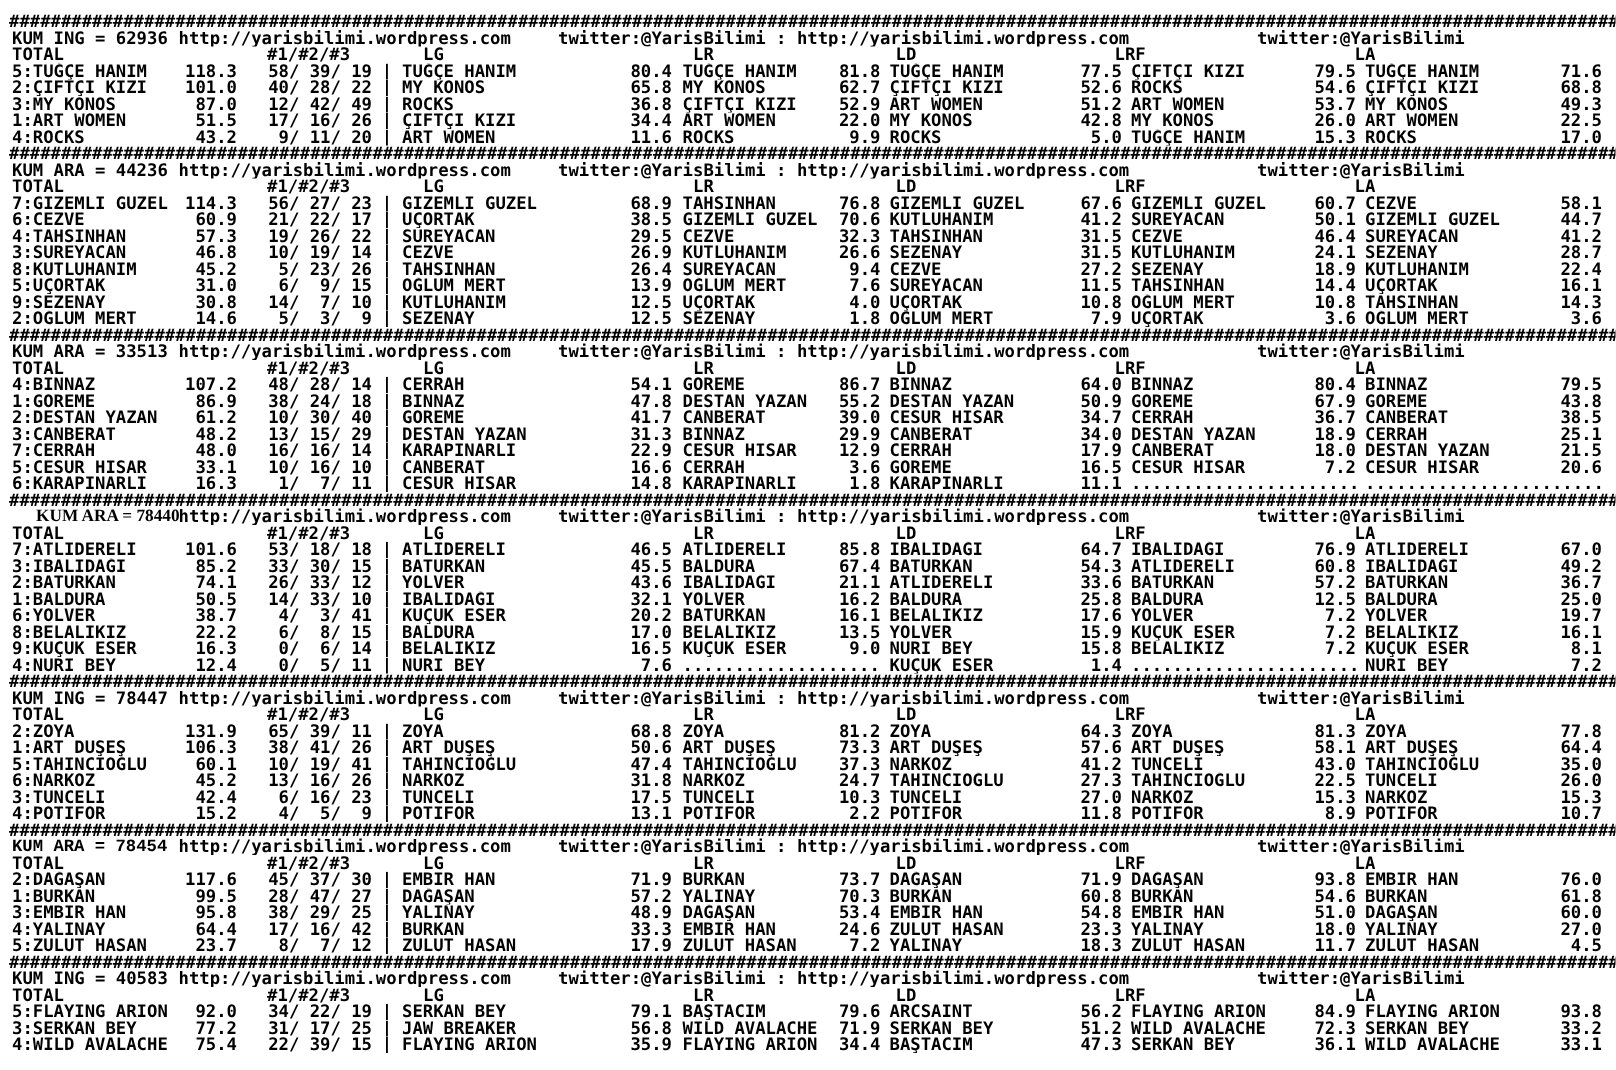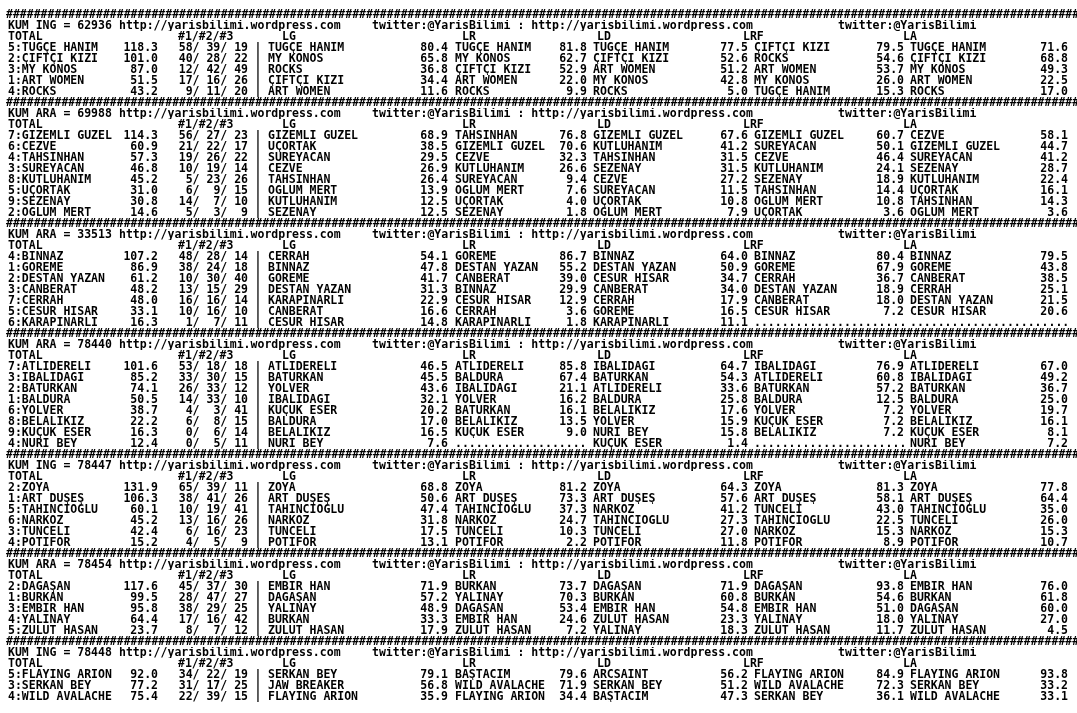--- a/index.html
+++ b/index.html
@@ -26,67 +26,67 @@
 <div id="report">
     <div class="line sep">################################################################################################################################################################</div>
     <div class="line rel"><span style="left: 8px;">KUM ING = 62936</span><span style="left: 119px;">http://yarisbilimi.wordpress.com</span><span class="grp" style="left: 372px;"><span>twitter:@YarisBilimi</span><span> : </span><span>http://yarisbilimi.wordpress.com</span></span><span style="left: 838px;">twitter:@YarisBilimi</span></div>
     <div class="line rel"><span style="left: 8px;">TOTAL</span><span style="left: 178px;">#1/#2/#3</span><span style="left: 282px;">LG</span><span style="left: 462px;">LR</span><span style="left: 597px;">LD</span><span style="left: 743px;">LRF</span><span style="left: 903px;">LA</span></div>
     <div class="line row"><span class="c-name">5:TUĞÇE HANIM</span><span class="c-num">118.3</span><span class="c-num">58/ 39/ 19</span><span class="c-pipe">|</span><span class="c-pname">TUĞÇE HANIM</span><span class="c-num">80.4</span><span class="c-pname pl7">TUĞÇE HANIM</span><span class="c-num">81.8</span><span class="c-pname pl6">TUĞÇE HANIM</span><span class="c-num">77.5</span><span class="c-pname pl6">ÇİFTÇİ KIZI</span><span class="c-num">79.5</span><span class="c-pname pl6">TUĞÇE HANIM</span><span class="c-num">71.6</span></div>
     <div class="line row"><span class="c-name">2:ÇİFTÇİ KIZI</span><span class="c-num">101.0</span><span class="c-num">40/ 28/ 22</span><span class="c-pipe">|</span><span class="c-pname">MY KONOS</span><span class="c-num">65.8</span><span class="c-pname pl7">MY KONOS</span><span class="c-num">62.7</span><span class="c-pname pl6">ÇİFTÇİ KIZI</span><span class="c-num">52.6</span><span class="c-pname pl6">ROCKS</span><span class="c-num">54.6</span><span class="c-pname pl6">ÇİFTÇİ KIZI</span><span class="c-num">68.8</span></div>
     <div class="line row"><span class="c-name">3:MY KONOS</span><span class="c-num">87.0</span><span class="c-num">12/ 42/ 49</span><span class="c-pipe">|</span><span class="c-pname">ROCKS</span><span class="c-num">36.8</span><span class="c-pname pl7">ÇİFTÇİ KIZI</span><span class="c-num">52.9</span><span class="c-pname pl6">ART WOMEN</span><span class="c-num">51.2</span><span class="c-pname pl6">ART WOMEN</span><span class="c-num">53.7</span><span class="c-pname pl6">MY KONOS</span><span class="c-num">49.3</span></div>
     <div class="line row"><span class="c-name">1:ART WOMEN</span><span class="c-num">51.5</span><span class="c-num">17/ 16/ 26</span><span class="c-pipe">|</span><span class="c-pname">ÇİFTÇİ KIZI</span><span class="c-num">34.4</span><span class="c-pname pl7">ART WOMEN</span><span class="c-num">22.0</span><span class="c-pname pl6">MY KONOS</span><span class="c-num">42.8</span><span class="c-pname pl6">MY KONOS</span><span class="c-num">26.0</span><span class="c-pname pl6">ART WOMEN</span><span class="c-num">22.5</span></div>
     <div class="line row"><span class="c-name">4:ROCKS</span><span class="c-num">43.2</span><span class="c-num">9/ 11/ 20</span><span class="c-pipe">|</span><span class="c-pname">ART WOMEN</span><span class="c-num">11.6</span><span class="c-pname pl7">ROCKS</span><span class="c-num">9.9</span><span class="c-pname pl6">ROCKS</span><span class="c-num">5.0</span><span class="c-pname pl6">TUĞÇE HANIM</span><span class="c-num">15.3</span><span class="c-pname pl6">ROCKS</span><span class="c-num">17.0</span></div>
     <div class="line sep">################################################################################################################################################################</div>
-    <div class="line rel"><span style="left: 8px;">KUM ARA = 69988</span><span style="left: 119px;">http://yarisbilimi.wordpress.com</span><span class="grp" style="left: 372px;"><span>twitter:@YarisBilimi</span><span> : </span><span>http://yarisbilimi.wordpress.com</span></span><span style="left: 838px;">twitter:@YarisBilimi</span></div>
+    <div class="line rel"><span style="left: 8px;">KUM ARA = 44236</span><span style="left: 119px;">http://yarisbilimi.wordpress.com</span><span class="grp" style="left: 372px;"><span>twitter:@YarisBilimi</span><span> : </span><span>http://yarisbilimi.wordpress.com</span></span><span style="left: 838px;">twitter:@YarisBilimi</span></div>
     <div class="line rel"><span style="left: 8px;">TOTAL</span><span style="left: 178px;">#1/#2/#3</span><span style="left: 282px;">LG</span><span style="left: 462px;">LR</span><span style="left: 597px;">LD</span><span style="left: 743px;">LRF</span><span style="left: 903px;">LA</span></div>
     <div class="line row"><span class="c-name">7:GİZEMLİ GÜZEL</span><span class="c-num">114.3</span><span class="c-num">56/ 27/ 23</span><span class="c-pipe">|</span><span class="c-pname">GİZEMLİ GÜZEL</span><span class="c-num">68.9</span><span class="c-pname pl7">TAHSİNHAN</span><span class="c-num">76.8</span><span class="c-pname pl6">GİZEMLİ GÜZEL</span><span class="c-num">67.6</span><span class="c-pname pl6">GİZEMLİ GÜZEL</span><span class="c-num">60.7</span><span class="c-pname pl6">CEZVE</span><span class="c-num">58.1</span></div>
     <div class="line row"><span class="c-name">6:CEZVE</span><span class="c-num">60.9</span><span class="c-num">21/ 22/ 17</span><span class="c-pipe">|</span><span class="c-pname">ÜÇORTAK</span><span class="c-num">38.5</span><span class="c-pname pl7">GİZEMLİ GÜZEL</span><span class="c-num">70.6</span><span class="c-pname pl6">KUTLUHANIM</span><span class="c-num">41.2</span><span class="c-pname pl6">SÜREYACAN</span><span class="c-num">50.1</span><span class="c-pname pl6">GİZEMLİ GÜZEL</span><span class="c-num">44.7</span></div>
     <div class="line row"><span class="c-name">4:TAHSİNHAN</span><span class="c-num">57.3</span><span class="c-num">19/ 26/ 22</span><span class="c-pipe">|</span><span class="c-pname">SÜREYACAN</span><span class="c-num">29.5</span><span class="c-pname pl7">CEZVE</span><span class="c-num">32.3</span><span class="c-pname pl6">TAHSİNHAN</span><span class="c-num">31.5</span><span class="c-pname pl6">CEZVE</span><span class="c-num">46.4</span><span class="c-pname pl6">SÜREYACAN</span><span class="c-num">41.2</span></div>
     <div class="line row"><span class="c-name">3:SÜREYACAN</span><span class="c-num">46.8</span><span class="c-num">10/ 19/ 14</span><span class="c-pipe">|</span><span class="c-pname">CEZVE</span><span class="c-num">26.9</span><span class="c-pname pl7">KUTLUHANIM</span><span class="c-num">26.6</span><span class="c-pname pl6">SEZENAY</span><span class="c-num">31.5</span><span class="c-pname pl6">KUTLUHANIM</span><span class="c-num">24.1</span><span class="c-pname pl6">SEZENAY</span><span class="c-num">28.7</span></div>
     <div class="line row"><span class="c-name">8:KUTLUHANIM</span><span class="c-num">45.2</span><span class="c-num">5/ 23/ 26</span><span class="c-pipe">|</span><span class="c-pname">TAHSİNHAN</span><span class="c-num">26.4</span><span class="c-pname pl7">SÜREYACAN</span><span class="c-num">9.4</span><span class="c-pname pl6">CEZVE</span><span class="c-num">27.2</span><span class="c-pname pl6">SEZENAY</span><span class="c-num">18.9</span><span class="c-pname pl6">KUTLUHANIM</span><span class="c-num">22.4</span></div>
     <div class="line row"><span class="c-name">5:ÜÇORTAK</span><span class="c-num">31.0</span><span class="c-num">6/  9/ 15</span><span class="c-pipe">|</span><span class="c-pname">OĞLUM MERT</span><span class="c-num">13.9</span><span class="c-pname pl7">OĞLUM MERT</span><span class="c-num">7.6</span><span class="c-pname pl6">SÜREYACAN</span><span class="c-num">11.5</span><span class="c-pname pl6">TAHSİNHAN</span><span class="c-num">14.4</span><span class="c-pname pl6">ÜÇORTAK</span><span class="c-num">16.1</span></div>
     <div class="line row"><span class="c-name">9:SEZENAY</span><span class="c-num">30.8</span><span class="c-num">14/  7/ 10</span><span class="c-pipe">|</span><span class="c-pname">KUTLUHANIM</span><span class="c-num">12.5</span><span class="c-pname pl7">ÜÇORTAK</span><span class="c-num">4.0</span><span class="c-pname pl6">ÜÇORTAK</span><span class="c-num">10.8</span><span class="c-pname pl6">OĞLUM MERT</span><span class="c-num">10.8</span><span class="c-pname pl6">TAHSİNHAN</span><span class="c-num">14.3</span></div>
     <div class="line row"><span class="c-name">2:OĞLUM MERT</span><span class="c-num">14.6</span><span class="c-num">5/  3/  9</span><span class="c-pipe">|</span><span class="c-pname">SEZENAY</span><span class="c-num">12.5</span><span class="c-pname pl7">SEZENAY</span><span class="c-num">1.8</span><span class="c-pname pl6">OĞLUM MERT</span><span class="c-num">7.9</span><span class="c-pname pl6">ÜÇORTAK</span><span class="c-num">3.6</span><span class="c-pname pl6">OĞLUM MERT</span><span class="c-num">3.6</span></div>
     <div class="line sep">################################################################################################################################################################</div>
     <div class="line rel"><span style="left: 8px;">KUM ARA = 33513</span><span style="left: 119px;">http://yarisbilimi.wordpress.com</span><span class="grp" style="left: 372px;"><span>twitter:@YarisBilimi</span><span> : </span><span>http://yarisbilimi.wordpress.com</span></span><span style="left: 838px;">twitter:@YarisBilimi</span></div>
     <div class="line rel"><span style="left: 8px;">TOTAL</span><span style="left: 178px;">#1/#2/#3</span><span style="left: 282px;">LG</span><span style="left: 462px;">LR</span><span style="left: 597px;">LD</span><span style="left: 743px;">LRF</span><span style="left: 903px;">LA</span></div>
     <div class="line row"><span class="c-name">4:BİNNAZ</span><span class="c-num">107.2</span><span class="c-num">48/ 28/ 14</span><span class="c-pipe">|</span><span class="c-pname">CERRAH</span><span class="c-num">54.1</span><span class="c-pname pl7">GÖREME</span><span class="c-num">86.7</span><span class="c-pname pl6">BİNNAZ</span><span class="c-num">64.0</span><span class="c-pname pl6">BİNNAZ</span><span class="c-num">80.4</span><span class="c-pname pl6">BİNNAZ</span><span class="c-num">79.5</span></div>
     <div class="line row"><span class="c-name">1:GÖREME</span><span class="c-num">86.9</span><span class="c-num">38/ 24/ 18</span><span class="c-pipe">|</span><span class="c-pname">BİNNAZ</span><span class="c-num">47.8</span><span class="c-pname pl7">DESTAN YAZAN</span><span class="c-num">55.2</span><span class="c-pname pl6">DESTAN YAZAN</span><span class="c-num">50.9</span><span class="c-pname pl6">GÖREME</span><span class="c-num">67.9</span><span class="c-pname pl6">GÖREME</span><span class="c-num">43.8</span></div>
     <div class="line row"><span class="c-name">2:DESTAN YAZAN</span><span class="c-num">61.2</span><span class="c-num">10/ 30/ 40</span><span class="c-pipe">|</span><span class="c-pname">GÖREME</span><span class="c-num">41.7</span><span class="c-pname pl7">CANBERAT</span><span class="c-num">39.0</span><span class="c-pname pl6">CESUR HİSAR</span><span class="c-num">34.7</span><span class="c-pname pl6">CERRAH</span><span class="c-num">36.7</span><span class="c-pname pl6">CANBERAT</span><span class="c-num">38.5</span></div>
     <div class="line row"><span class="c-name">3:CANBERAT</span><span class="c-num">48.2</span><span class="c-num">13/ 15/ 29</span><span class="c-pipe">|</span><span class="c-pname">DESTAN YAZAN</span><span class="c-num">31.3</span><span class="c-pname pl7">BİNNAZ</span><span class="c-num">29.9</span><span class="c-pname pl6">CANBERAT</span><span class="c-num">34.0</span><span class="c-pname pl6">DESTAN YAZAN</span><span class="c-num">18.9</span><span class="c-pname pl6">CERRAH</span><span class="c-num">25.1</span></div>
     <div class="line row"><span class="c-name">7:CERRAH</span><span class="c-num">48.0</span><span class="c-num">16/ 16/ 14</span><span class="c-pipe">|</span><span class="c-pname">KARAPINARLI</span><span class="c-num">22.9</span><span class="c-pname pl7">CESUR HİSAR</span><span class="c-num">12.9</span><span class="c-pname pl6">CERRAH</span><span class="c-num">17.9</span><span class="c-pname pl6">CANBERAT</span><span class="c-num">18.0</span><span class="c-pname pl6">DESTAN YAZAN</span><span class="c-num">21.5</span></div>
     <div class="line row"><span class="c-name">5:CESUR HİSAR</span><span class="c-num">33.1</span><span class="c-num">10/ 16/ 10</span><span class="c-pipe">|</span><span class="c-pname">CANBERAT</span><span class="c-num">16.6</span><span class="c-pname pl7">CERRAH</span><span class="c-num">3.6</span><span class="c-pname pl6">GÖREME</span><span class="c-num">16.5</span><span class="c-pname pl6">CESUR HİSAR</span><span class="c-num">7.2</span><span class="c-pname pl6">CESUR HİSAR</span><span class="c-num">20.6</span></div>
     <div class="line row"><span class="c-name">6:KARAPINARLI</span><span class="c-num">16.3</span><span class="c-num">1/  7/ 11</span><span class="c-pipe">|</span><span class="c-pname">CESUR HİSAR</span><span class="c-num">14.8</span><span class="c-pname pl7">KARAPINARLI</span><span class="c-num">1.8</span><span class="c-pname pl6">KARAPINARLI</span><span class="c-num">11.1</span><span class="c-pname span2 pl6">......................</span><span class="c-pname span2 pl6">.......................</span></div>
     <div class="line sep">################################################################################################################################################################</div>
-    <div class="line rel"><span style="left: 8px;">KUM ARA = 78440</span><span style="left: 119px;">http://yarisbilimi.wordpress.com</span><span class="grp" style="left: 372px;"><span>twitter:@YarisBilimi</span><span> : </span><span>http://yarisbilimi.wordpress.com</span></span><span style="left: 838px;">twitter:@YarisBilimi</span></div>
+    <div class="line rel"><span style="left: 24px; font-family: Liberation Serif, serif;">KUM ARA = 78440</span><span style="left: 119px;">http://yarisbilimi.wordpress.com</span><span class="grp" style="left: 372px;"><span>twitter:@YarisBilimi</span><span> : </span><span>http://yarisbilimi.wordpress.com</span></span><span style="left: 838px;">twitter:@YarisBilimi</span></div>
     <div class="line rel"><span style="left: 8px;">TOTAL</span><span style="left: 178px;">#1/#2/#3</span><span style="left: 282px;">LG</span><span style="left: 462px;">LR</span><span style="left: 597px;">LD</span><span style="left: 743px;">LRF</span><span style="left: 903px;">LA</span></div>
     <div class="line row"><span class="c-name">7:ATLIDERELİ</span><span class="c-num">101.6</span><span class="c-num">53/ 18/ 18</span><span class="c-pipe">|</span><span class="c-pname">ATLIDERELİ</span><span class="c-num">46.5</span><span class="c-pname pl7">ATLIDERELİ</span><span class="c-num">85.8</span><span class="c-pname pl6">İBALIDAĞI</span><span class="c-num">64.7</span><span class="c-pname pl6">İBALIDAĞI</span><span class="c-num">76.9</span><span class="c-pname pl6">ATLIDERELİ</span><span class="c-num">67.0</span></div>
     <div class="line row"><span class="c-name">3:İBALIDAĞI</span><span class="c-num">85.2</span><span class="c-num">33/ 30/ 15</span><span class="c-pipe">|</span><span class="c-pname">BATURKAN</span><span class="c-num">45.5</span><span class="c-pname pl7">BALDURA</span><span class="c-num">67.4</span><span class="c-pname pl6">BATURKAN</span><span class="c-num">54.3</span><span class="c-pname pl6">ATLIDERELİ</span><span class="c-num">60.8</span><span class="c-pname pl6">İBALIDAĞI</span><span class="c-num">49.2</span></div>
     <div class="line row"><span class="c-name">2:BATURKAN</span><span class="c-num">74.1</span><span class="c-num">26/ 33/ 12</span><span class="c-pipe">|</span><span class="c-pname">YOLVER</span><span class="c-num">43.6</span><span class="c-pname pl7">İBALIDAĞI</span><span class="c-num">21.1</span><span class="c-pname pl6">ATLIDERELİ</span><span class="c-num">33.6</span><span class="c-pname pl6">BATURKAN</span><span class="c-num">57.2</span><span class="c-pname pl6">BATURKAN</span><span class="c-num">36.7</span></div>
     <div class="line row"><span class="c-name">1:BALDURA</span><span class="c-num">50.5</span><span class="c-num">14/ 33/ 10</span><span class="c-pipe">|</span><span class="c-pname">İBALIDAĞI</span><span class="c-num">32.1</span><span class="c-pname pl7">YOLVER</span><span class="c-num">16.2</span><span class="c-pname pl6">BALDURA</span><span class="c-num">25.8</span><span class="c-pname pl6">BALDURA</span><span class="c-num">12.5</span><span class="c-pname pl6">BALDURA</span><span class="c-num">25.0</span></div>
     <div class="line row"><span class="c-name">6:YOLVER</span><span class="c-num">38.7</span><span class="c-num">4/  3/ 41</span><span class="c-pipe">|</span><span class="c-pname">KÜÇÜK ESER</span><span class="c-num">20.2</span><span class="c-pname pl7">BATURKAN</span><span class="c-num">16.1</span><span class="c-pname pl6">BELALIKIZ</span><span class="c-num">17.6</span><span class="c-pname pl6">YOLVER</span><span class="c-num">7.2</span><span class="c-pname pl6">YOLVER</span><span class="c-num">19.7</span></div>
     <div class="line row"><span class="c-name">8:BELALIKIZ</span><span class="c-num">22.2</span><span class="c-num">6/  8/ 15</span><span class="c-pipe">|</span><span class="c-pname">BALDURA</span><span class="c-num">17.0</span><span class="c-pname pl7">BELALIKIZ</span><span class="c-num">13.5</span><span class="c-pname pl6">YOLVER</span><span class="c-num">15.9</span><span class="c-pname pl6">KÜÇÜK ESER</span><span class="c-num">7.2</span><span class="c-pname pl6">BELALIKIZ</span><span class="c-num">16.1</span></div>
     <div class="line row"><span class="c-name">9:KÜÇÜK ESER</span><span class="c-num">16.3</span><span class="c-num">0/  6/ 14</span><span class="c-pipe">|</span><span class="c-pname">BELALIKIZ</span><span class="c-num">16.5</span><span class="c-pname pl7">KÜÇÜK ESER</span><span class="c-num">9.0</span><span class="c-pname pl6">NURİ BEY</span><span class="c-num">15.8</span><span class="c-pname pl6">BELALIKIZ</span><span class="c-num">7.2</span><span class="c-pname pl6">KÜÇÜK ESER</span><span class="c-num">8.1</span></div>
     <div class="line row"><span class="c-name">4:NURİ BEY</span><span class="c-num">12.4</span><span class="c-num">0/  5/ 11</span><span class="c-pipe">|</span><span class="c-pname">NURİ BEY</span><span class="c-num">7.6</span><span class="c-pname span2 pl7">...................</span><span class="c-pname pl6">KÜÇÜK ESER</span><span class="c-num">1.4</span><span class="c-pname span2 pl6">......................</span><span class="c-pname pl6">NURİ BEY</span><span class="c-num">7.2</span></div>
     <div class="line sep">################################################################################################################################################################</div>
     <div class="line rel"><span style="left: 8px; text-align: right;">KUM ING = 78447</span><span style="left: 119px;">http://yarisbilimi.wordpress.com</span><span class="grp" style="left: 372px;"><span>twitter:@YarisBilimi</span><span> : </span><span>http://yarisbilimi.wordpress.com</span></span><span style="left: 838px;">twitter:@YarisBilimi</span></div>
     <div class="line rel"><span style="left: 8px;">TOTAL</span><span style="left: 178px;">#1/#2/#3</span><span style="left: 282px;">LG</span><span style="left: 462px;">LR</span><span style="left: 597px;">LD</span><span style="left: 743px;">LRF</span><span style="left: 903px;">LA</span></div>
     <div class="line row"><span class="c-name">2:ZOYA</span><span class="c-num">131.9</span><span class="c-num">65/ 39/ 11</span><span class="c-pipe">|</span><span class="c-pname">ZOYA</span><span class="c-num">68.8</span><span class="c-pname pl7">ZOYA</span><span class="c-num">81.2</span><span class="c-pname pl6">ZOYA</span><span class="c-num">64.3</span><span class="c-pname pl6">ZOYA</span><span class="c-num">81.3</span><span class="c-pname pl6">ZOYA</span><span class="c-num">77.8</span></div>
     <div class="line row"><span class="c-name">1:ART DÜŞEŞ</span><span class="c-num">106.3</span><span class="c-num">38/ 41/ 26</span><span class="c-pipe">|</span><span class="c-pname">ART DÜŞEŞ</span><span class="c-num">50.6</span><span class="c-pname pl7">ART DÜŞEŞ</span><span class="c-num">73.3</span><span class="c-pname pl6">ART DÜŞEŞ</span><span class="c-num">57.6</span><span class="c-pname pl6">ART DÜŞEŞ</span><span class="c-num">58.1</span><span class="c-pname pl6">ART DÜŞEŞ</span><span class="c-num">64.4</span></div>
     <div class="line row"><span class="c-name">5:TAHİNCİOĞLU</span><span class="c-num">60.1</span><span class="c-num">10/ 19/ 41</span><span class="c-pipe">|</span><span class="c-pname">TAHİNCİOĞLU</span><span class="c-num">47.4</span><span class="c-pname pl7">TAHİNCİOĞLU</span><span class="c-num">37.3</span><span class="c-pname pl6">NARKOZ</span><span class="c-num">41.2</span><span class="c-pname pl6">TUNCELİ</span><span class="c-num">43.0</span><span class="c-pname pl6">TAHİNCİOĞLU</span><span class="c-num">35.0</span></div>
     <div class="line row"><span class="c-name">6:NARKOZ</span><span class="c-num">45.2</span><span class="c-num">13/ 16/ 26</span><span class="c-pipe">|</span><span class="c-pname">NARKOZ</span><span class="c-num">31.8</span><span class="c-pname pl7">NARKOZ</span><span class="c-num">24.7</span><span class="c-pname pl6">TAHİNCİOĞLU</span><span class="c-num">27.3</span><span class="c-pname pl6">TAHİNCİOĞLU</span><span class="c-num">22.5</span><span class="c-pname pl6">TUNCELİ</span><span class="c-num">26.0</span></div>
     <div class="line row"><span class="c-name">3:TUNCELİ</span><span class="c-num">42.4</span><span class="c-num">6/ 16/ 23</span><span class="c-pipe">|</span><span class="c-pname">TUNCELİ</span><span class="c-num">17.5</span><span class="c-pname pl7">TUNCELİ</span><span class="c-num">10.3</span><span class="c-pname pl6">TUNCELİ</span><span class="c-num">27.0</span><span class="c-pname pl6">NARKOZ</span><span class="c-num">15.3</span><span class="c-pname pl6">NARKOZ</span><span class="c-num">15.3</span></div>
     <div class="line row"><span class="c-name">4:POTİFOR</span><span class="c-num">15.2</span><span class="c-num">4/  5/  9</span><span class="c-pipe">|</span><span class="c-pname">POTİFOR</span><span class="c-num">13.1</span><span class="c-pname pl7">POTİFOR</span><span class="c-num">2.2</span><span class="c-pname pl6">POTİFOR</span><span class="c-num">11.8</span><span class="c-pname pl6">POTİFOR</span><span class="c-num">8.9</span><span class="c-pname pl6">POTİFOR</span><span class="c-num">10.7</span></div>
     <div class="line sep">################################################################################################################################################################</div>
-    <div class="line rel"><span style="left: 8px;">KUM ARA = 78454</span><span style="left: 119px;">http://yarisbilimi.wordpress.com</span><span class="grp" style="left: 372px;"><span>twitter:@YarisBilimi</span><span> : </span><span>http://yarisbilimi.wordpress.com</span></span><span style="left: 838px;">twitter:@YarisBilimi</span></div>
+    <div class="line rel"><span style="left: 8px; font-family: Liberation Mono, monospace;">KUM ARA = 78454</span><span style="left: 119px;">http://yarisbilimi.wordpress.com</span><span class="grp" style="left: 372px;"><span>twitter:@YarisBilimi</span><span> : </span><span>http://yarisbilimi.wordpress.com</span></span><span style="left: 838px;">twitter:@YarisBilimi</span></div>
     <div class="line rel"><span style="left: 8px;">TOTAL</span><span style="left: 178px;">#1/#2/#3</span><span style="left: 282px;">LG</span><span style="left: 462px;">LR</span><span style="left: 597px;">LD</span><span style="left: 743px;">LRF</span><span style="left: 903px;">LA</span></div>
     <div class="line row"><span class="c-name">2:DAĞAŞAN</span><span class="c-num">117.6</span><span class="c-num">45/ 37/ 30</span><span class="c-pipe">|</span><span class="c-pname">EMBİR HAN</span><span class="c-num">71.9</span><span class="c-pname pl7">BÜRKAN</span><span class="c-num">73.7</span><span class="c-pname pl6">DAĞAŞAN</span><span class="c-num">71.9</span><span class="c-pname pl6">DAĞAŞAN</span><span class="c-num">93.8</span><span class="c-pname pl6">EMBİR HAN</span><span class="c-num">76.0</span></div>
     <div class="line row"><span class="c-name">1:BÜRKAN</span><span class="c-num">99.5</span><span class="c-num">28/ 47/ 27</span><span class="c-pipe">|</span><span class="c-pname">DAĞAŞAN</span><span class="c-num">57.2</span><span class="c-pname pl7">YALINAY</span><span class="c-num">70.3</span><span class="c-pname pl6">BÜRKAN</span><span class="c-num">60.8</span><span class="c-pname pl6">BÜRKAN</span><span class="c-num">54.6</span><span class="c-pname pl6">BÜRKAN</span><span class="c-num">61.8</span></div>
     <div class="line row"><span class="c-name">3:EMBİR HAN</span><span class="c-num">95.8</span><span class="c-num">38/ 29/ 25</span><span class="c-pipe">|</span><span class="c-pname">YALINAY</span><span class="c-num">48.9</span><span class="c-pname pl7">DAĞAŞAN</span><span class="c-num">53.4</span><span class="c-pname pl6">EMBİR HAN</span><span class="c-num">54.8</span><span class="c-pname pl6">EMBİR HAN</span><span class="c-num">51.0</span><span class="c-pname pl6">DAĞAŞAN</span><span class="c-num">60.0</span></div>
     <div class="line row"><span class="c-name">4:YALINAY</span><span class="c-num">64.4</span><span class="c-num">17/ 16/ 42</span><span class="c-pipe">|</span><span class="c-pname">BÜRKAN</span><span class="c-num">33.3</span><span class="c-pname pl7">EMBİR HAN</span><span class="c-num">24.6</span><span class="c-pname pl6">ZULUT HASAN</span><span class="c-num">23.3</span><span class="c-pname pl6">YALINAY</span><span class="c-num">18.0</span><span class="c-pname pl6">YALINAY</span><span class="c-num">27.0</span></div>
     <div class="line row"><span class="c-name">5:ZULUT HASAN</span><span class="c-num">23.7</span><span class="c-num">8/  7/ 12</span><span class="c-pipe">|</span><span class="c-pname">ZULUT HASAN</span><span class="c-num">17.9</span><span class="c-pname pl7">ZULUT HASAN</span><span class="c-num">7.2</span><span class="c-pname pl6">YALINAY</span><span class="c-num">18.3</span><span class="c-pname pl6">ZULUT HASAN</span><span class="c-num">11.7</span><span class="c-pname pl6">ZULUT HASAN</span><span class="c-num">4.5</span></div>
     <div class="line sep">################################################################################################################################################################</div>
-    <div class="line rel"><span style="left: 8px;">KUM ING = 78448</span><span style="left: 119px;">http://yarisbilimi.wordpress.com</span><span class="grp" style="left: 372px;"><span>twitter:@YarisBilimi</span><span> : </span><span>http://yarisbilimi.wordpress.com</span></span><span style="left: 838px;">twitter:@YarisBilimi</span></div>
+    <div class="line rel"><span style="left: 8px;">KUM ING = 40583</span><span style="left: 119px;">http://yarisbilimi.wordpress.com</span><span class="grp" style="left: 372px;"><span>twitter:@YarisBilimi</span><span> : </span><span>http://yarisbilimi.wordpress.com</span></span><span style="left: 838px;">twitter:@YarisBilimi</span></div>
     <div class="line rel"><span style="left: 8px;">TOTAL</span><span style="left: 178px;">#1/#2/#3</span><span style="left: 282px;">LG</span><span style="left: 462px;">LR</span><span style="left: 597px;">LD</span><span style="left: 743px;">LRF</span><span style="left: 903px;">LA</span></div>
     <div class="line row"><span class="c-name">5:FLAYING ARION</span><span class="c-num">92.0</span><span class="c-num">34/ 22/ 19</span><span class="c-pipe">|</span><span class="c-pname">SERKAN BEY</span><span class="c-num">79.1</span><span class="c-pname pl7">BAŞTACIM</span><span class="c-num">79.6</span><span class="c-pname pl6">ARCSAINT</span><span class="c-num">56.2</span><span class="c-pname pl6">FLAYING ARION</span><span class="c-num">84.9</span><span class="c-pname pl6">FLAYING ARION</span><span class="c-num">93.8</span></div>
     <div class="line row"><span class="c-name">3:SERKAN BEY</span><span class="c-num">77.2</span><span class="c-num">31/ 17/ 25</span><span class="c-pipe">|</span><span class="c-pname">JAW BREAKER</span><span class="c-num">56.8</span><span class="c-pname pl7">WILD AVALACHE</span><span class="c-num">71.9</span><span class="c-pname pl6">SERKAN BEY</span><span class="c-num">51.2</span><span class="c-pname pl6">WILD AVALACHE</span><span class="c-num">72.3</span><span class="c-pname pl6">SERKAN BEY</span><span class="c-num">33.2</span></div>
     <div class="line row"><span class="c-name">4:WILD AVALACHE</span><span class="c-num">75.4</span><span class="c-num">22/ 39/ 15</span><span class="c-pipe">|</span><span class="c-pname">FLAYING ARION</span><span class="c-num">35.9</span><span class="c-pname pl7">FLAYING ARION</span><span class="c-num">34.4</span><span class="c-pname pl6">BAŞTACIM</span><span class="c-num">47.3</span><span class="c-pname pl6">SERKAN BEY</span><span class="c-num">36.1</span><span class="c-pname pl6">WILD AVALACHE</span><span class="c-num">33.1</span></div>
   </div>
 
 </body></html>

